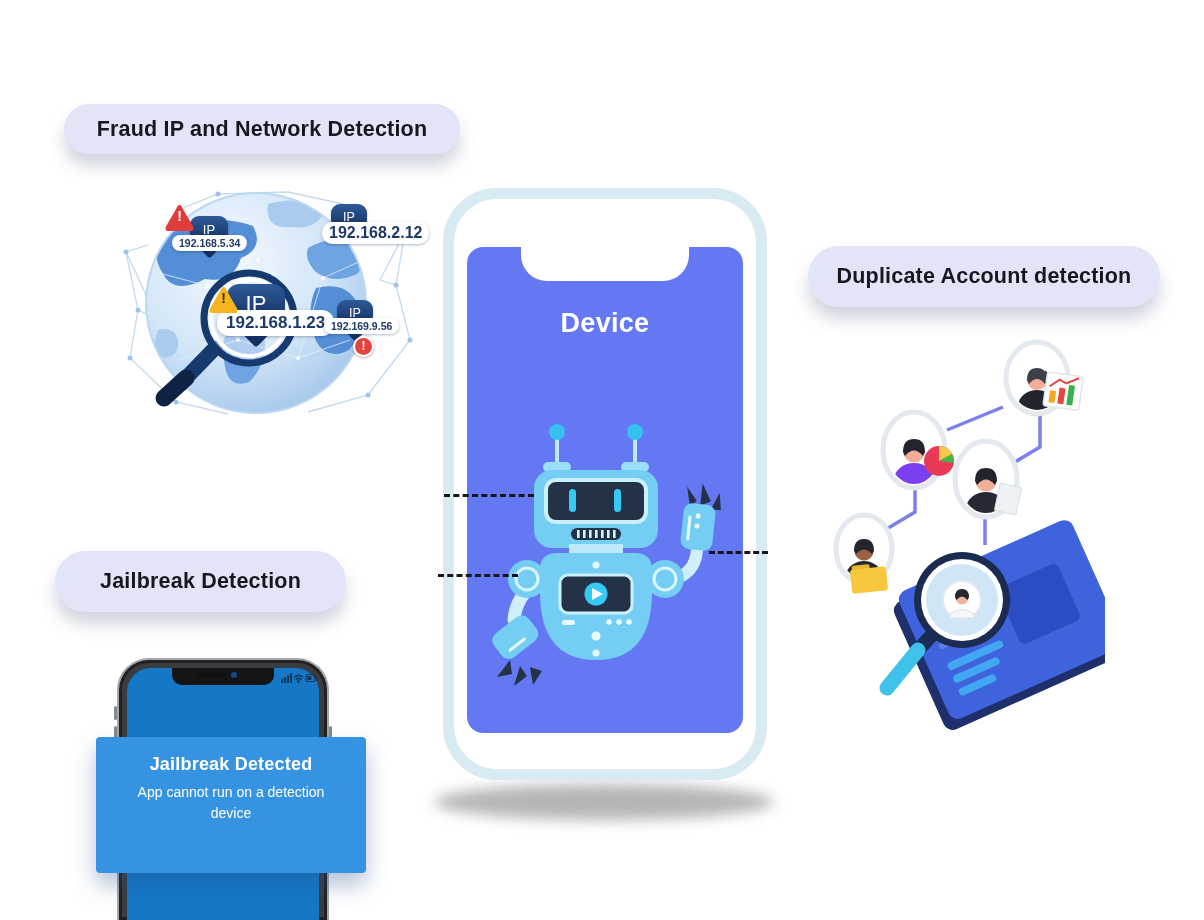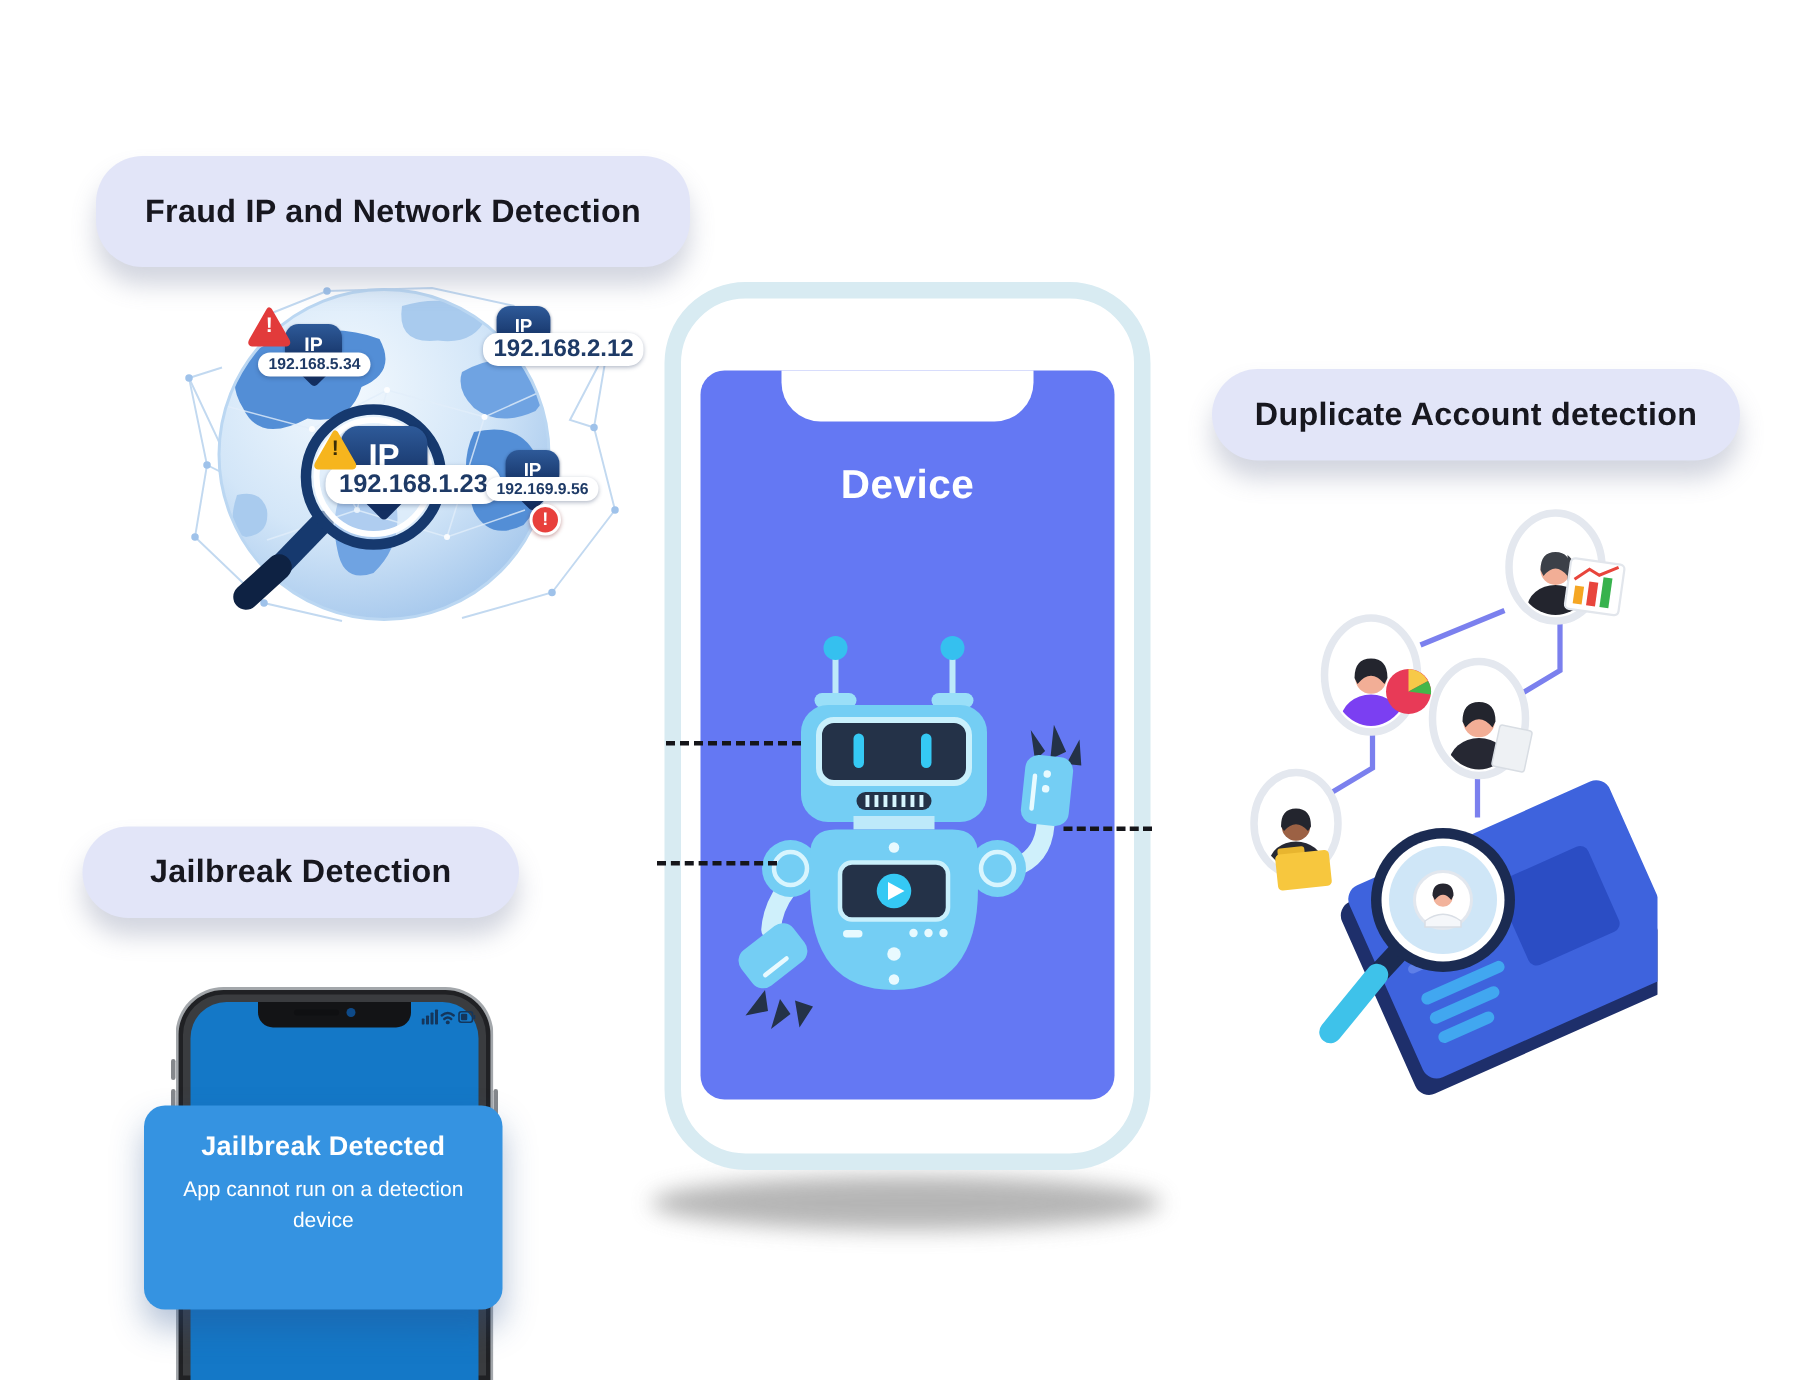--- a/index.html
+++ b/index.html
@@ -15,21 +15,21 @@
   .stage{position:relative;width:1204px;height:920px;background:#fff;overflow:hidden;
          font-family:"Liberation Sans",sans-serif;}
   .pill{position:absolute;background:var(--pill-bg);border-radius:31px;
         display:flex;align-items:center;justify-content:center;
         font-size:21.5px;font-weight:600;color:var(--pill-text);letter-spacing:.2px;
         box-shadow:0 12px 16px rgba(105,115,150,.30);}
   
   .ip-pin{position:absolute;}
   .pin-bulb{position:absolute;background:linear-gradient(180deg,var(--pin-navy-1),var(--pin-navy-2));
         border-radius:9px;display:flex;align-items:center;justify-content:center;
-        color:#fff;font-weight:700;z-index:3;box-shadow:0 1px 2px rgba(10,30,70,.4);}
+        color:#fff;font-weight:400;z-index:3;box-shadow:0 1px 2px rgba(10,30,70,.4);}
   .pin-tip{position:absolute;background:var(--pin-navy-2);transform:rotate(45deg);z-index:1;border-radius:3px;}
   .pin-addr{position:absolute;background:#fff;border-radius:10px;white-space:nowrap;
         color:#1E3A66;font-weight:700;padding:2px 7px;z-index:4;
         box-shadow:0 1px 3px rgba(30,50,90,.35);}
   .warn-tri{position:absolute;z-index:5;}
   .warn-tri .bang{position:absolute;left:0;top:4px;width:100%;text-align:center;
         font-size:14px;font-weight:800;color:#fff;}
   .warn-tri.yellow .bang{color:#3A2E08;}
   .warn-dot{position:absolute;width:17px;height:17px;background:#E8403C;border:2px solid #fff;
         border-radius:50%;color:#fff;font-size:12px;font-weight:800;text-align:center;
@@ -54,22 +54,22 @@
         background:#3A3C3F;border:2px solid #A3A7AB;border-bottom:none;border-radius:32px 32px 0 0;
         box-shadow:inset 0 0 0 3px #202124;}
   .jb-screen{position:absolute;left:127px;top:668px;width:192px;height:252px;
         background:var(--jb-screen);border-radius:24px 24px 0 0;}
   .jb-notch{position:absolute;left:172px;top:668px;width:102px;height:17px;background:#131416;
         border-radius:0 0 10px 10px;}
   .jb-speaker{position:absolute;left:196px;top:673px;width:30px;height:4px;background:#0F1012;border-radius:2px;}
   .jb-camera{position:absolute;left:231px;top:672px;width:6px;height:6px;background:#0E4A88;border-radius:50%;}
   .jb-status{position:absolute;left:281px;top:671px;}
   .jb-btn-side{position:absolute;width:3px;background:#85888C;border-radius:2px;}
-  .jb-alert{position:absolute;left:96px;top:737px;width:239px;height:136px;background:var(--alert-bg);
-        border-radius:14px;box-shadow:0 12px 22px rgba(40,80,140,.35);}
+  .jb-alert{position:absolute;left:96px;top:737px;width:270px;height:136px;background:var(--alert-bg);
+        border-radius:4px;box-shadow:0 12px 22px rgba(40,80,140,.35);}
   .jb-alert-title{position:absolute;left:0;top:17px;width:100%;text-align:center;
         color:#fff;font-size:18px;font-weight:700;letter-spacing:.2px;}
   .jb-alert-msg{position:absolute;left:0;top:45px;width:100%;box-sizing:border-box;padding:0 26px;
         text-align:center;color:#fff;font-size:14px;font-weight:500;line-height:21px;}
   .jb-ok{position:absolute;left:13px;top:93px;width:226px;height:30px;background:var(--alert-btn);
         border:none;border-radius:7px;color:#fff;font-size:15px;font-weight:700;
         font-family:"Liberation Sans",sans-serif;cursor:pointer;}
 </style>
 </head>
 <body>
@@ -172,21 +172,21 @@
 
   <div class="ip-pin" style="left:330px;top:296px;width:90px;height:66px">
     <div class="pin-tip" style="left:17px;top:26px;width:16px;height:16px"></div>
     <div class="pin-bulb" style="left:7px;top:4px;width:36px;height:25px;font-size:12.5px">IP</div>
     <div class="pin-addr" style="left:-6px;top:22px;font-size:10.5px">192.169.9.56</div>
     <div class="warn-dot" style="left:23px;top:40px">
       <span>!</span>
     </div>
   </div>
 
-  <div class="pill" style="left:64px;top:104px;width:396px;height:74px">Fraud IP and Network Detection</div>
+  <div class="pill" style="left:64px;top:104px;width:396px;height:50px">Fraud IP and Network Detection</div>
   <div class="pill" style="left:55px;top:551px;width:291px;height:61px">Jailbreak Detection</div>
   <div class="pill" style="left:808px;top:246px;width:352px;height:61px">Duplicate Account detection</div>
 
   <div class="phone-shadow"></div>
   <div class="phone-body"></div>
   <div class="phone-screen"></div>
   <div class="phone-notch"></div>
   <div class="device-title">
     <div>Device</div>
   </div>

